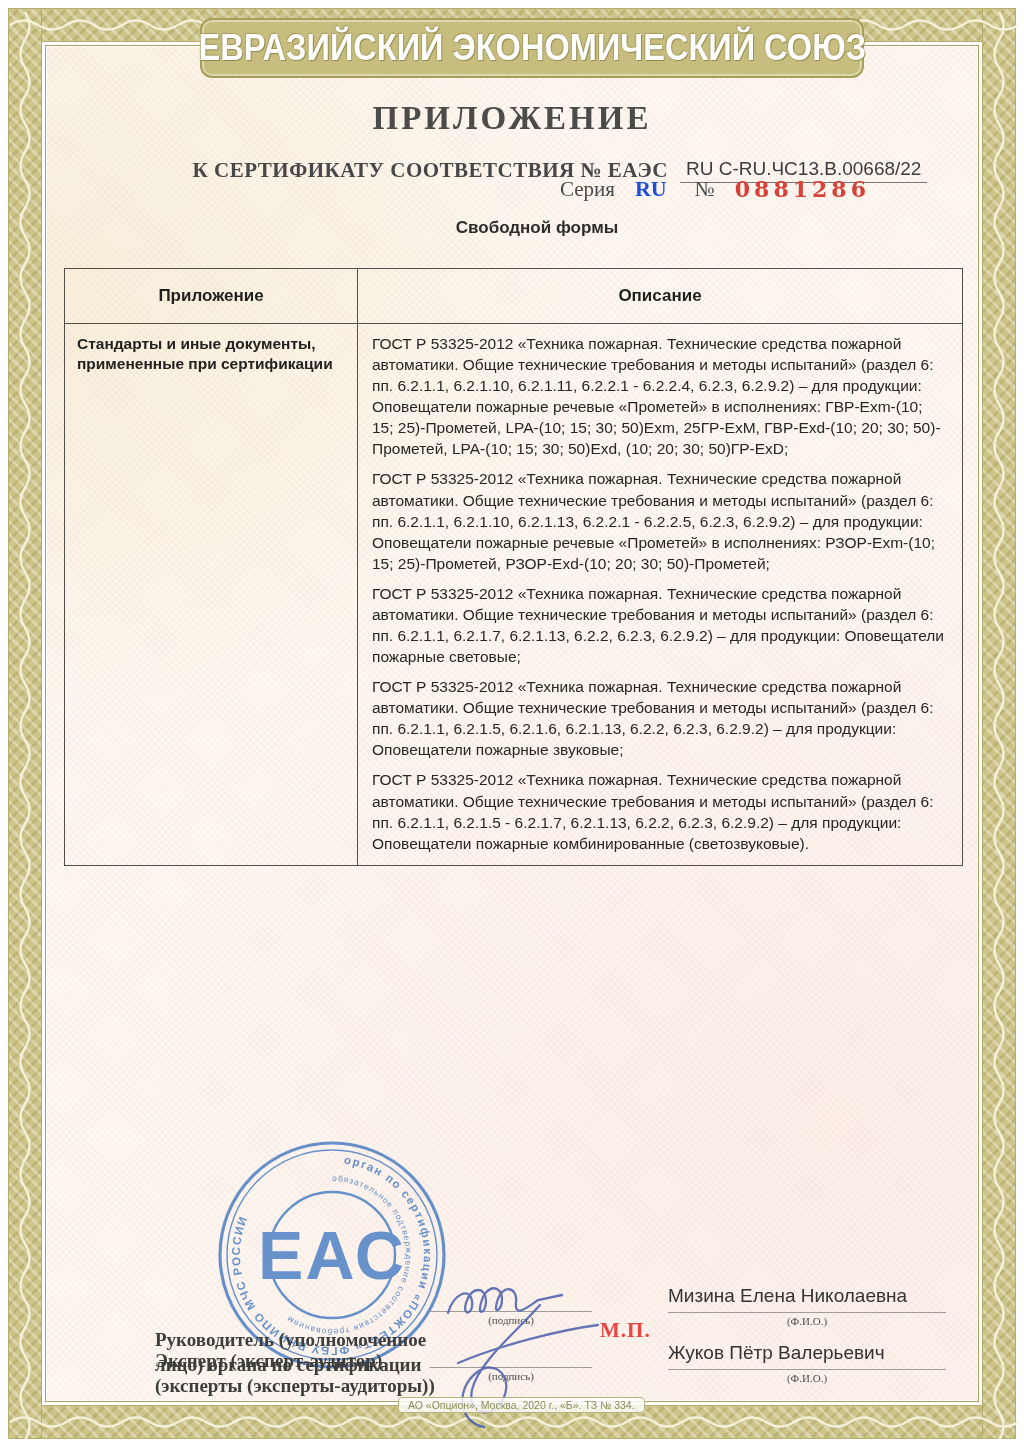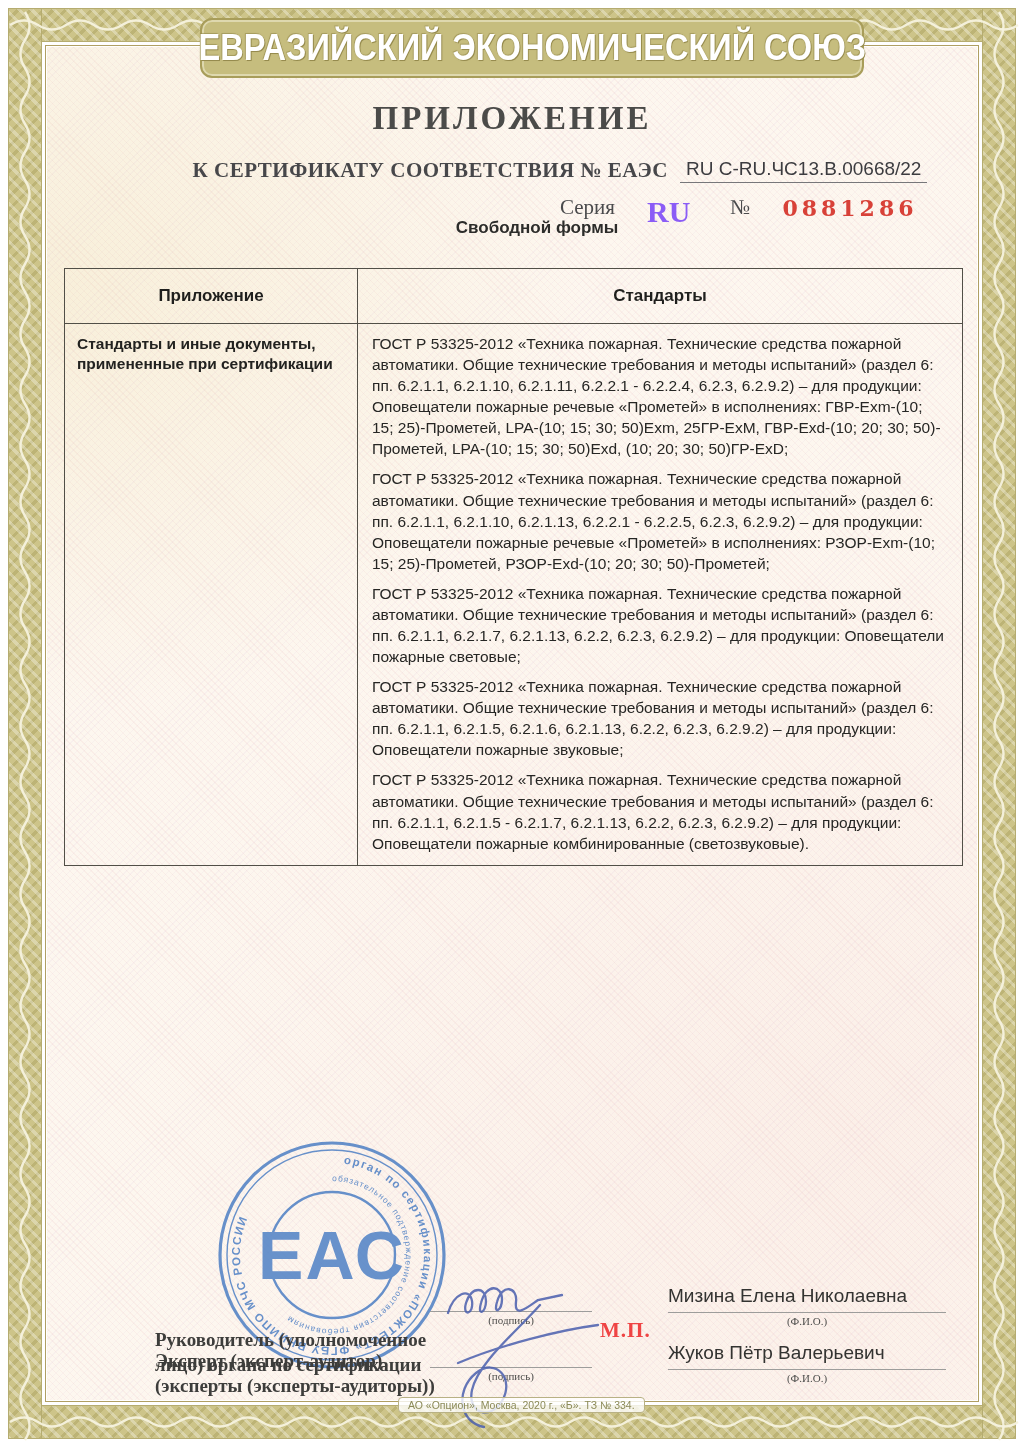--- a/index.html
+++ b/index.html
@@ -54,25 +54,25 @@
   }
   .subtitle-label{
     font-family:"Liberation Serif", serif; font-weight:700; font-size:21px;
     color:#47474a; white-space:nowrap; letter-spacing:.5px;
   }
   .cert-number{
     font-family:"Liberation Sans", sans-serif; font-size:19px; color:#3c3c40;
     border-bottom:1.5px solid #77777a; padding:0 6px 2px 6px; white-space:nowrap;
   }
   .series-row{
-    position:absolute; left:560px; top:195px; width:330px;
-    display:flex; align-items:flex-start; gap:32px;
+    position:absolute; left:560px; top:176px; width:330px;
+    display:flex; align-items:flex-end; gap:20px;
   }
   .series-label{ font-family:"Liberation Serif", serif; font-size:21px; color:#4a4a4c;}
-  .series-value{ font-family:"Liberation Serif", serif; font-weight:700; font-size:30px; color:#8b5cf6;}
+  .series-value{ font-family:"Liberation Serif", serif; font-weight:700; font-size:22px; color:#1d4ed8;}
   .number-sign{ font-family:"Liberation Serif", serif; font-size:21px; color:#4a4a4c; margin-left:8px;}
   .blank-number{ font-family:"DejaVu Serif", serif; font-weight:700; font-size:22px;
     color:#d84138; letter-spacing:4px;}
   .form-type{
     position:absolute; left:0; top:218px; width:1024px; text-align:center;
     font-family:"Liberation Sans", sans-serif; font-weight:700; font-size:17px; color:#2c2c2a;margin-left:25px;
   }
   
   .cert-table{
     position:absolute; left:64px; top:268px; width:899px;
@@ -174,21 +174,21 @@
   <div class="form-type">Свободной формы</div>
 
   <table class="cert-table">
     <colgroup>
         <col class="col-appendix">
         <col>
       </colgroup>
     <thead>
       <tr>
         <th>Приложение</th>
-        <th>Стандарты</th>
+        <th>Описание</th>
       </tr>
     </thead>
     <tbody>
       <tr>
         <td class="cell-appendix">Стандарты и иные документы, примененные при сертификации</td>
         <td class="cell-description">
           <p>ГОСТ Р 53325-2012 «Техника пожарная. Технические средства пожарной автоматики. Общие технические требования и методы испытаний» (раздел 6: пп. 6.2.1.1, 6.2.1.10, 6.2.1.11, 6.2.2.1 - 6.2.2.4, 6.2.3, 6.2.9.2) – для продукции: Оповещатели пожарные речевые «Прометей» в исполнениях: ГВР-Exm-(10; 15; 25)-Прометей, LPA-(10; 15; 30; 50)Exm, 25ГР-ExM, ГВР-Exd-(10; 20; 30; 50)-Прометей, LPA-(10; 15; 30; 50)Exd, (10; 20; 30; 50)ГР-ExD;</p>
           <p>ГОСТ Р 53325-2012 «Техника пожарная. Технические средства пожарной автоматики. Общие технические требования и методы испытаний» (раздел 6: пп. 6.2.1.1, 6.2.1.10, 6.2.1.13, 6.2.2.1 - 6.2.2.5, 6.2.3, 6.2.9.2) – для продукции: Оповещатели пожарные речевые «Прометей» в исполнениях: РЗОР-Exm-(10; 15; 25)-Прометей, РЗОР-Exd-(10; 20; 30; 50)-Прометей;</p>
           <p>ГОСТ Р 53325-2012 «Техника пожарная. Технические средства пожарной автоматики. Общие технические требования и методы испытаний» (раздел 6: пп. 6.2.1.1, 6.2.1.7, 6.2.1.13, 6.2.2, 6.2.3, 6.2.9.2) – для продукции: Оповещатели пожарные световые;</p>
           <p>ГОСТ Р 53325-2012 «Техника пожарная. Технические средства пожарной автоматики. Общие технические требования и методы испытаний» (раздел 6: пп. 6.2.1.1, 6.2.1.5, 6.2.1.6, 6.2.1.13, 6.2.2, 6.2.3, 6.2.9.2) – для продукции: Оповещатели пожарные звуковые;</p>

